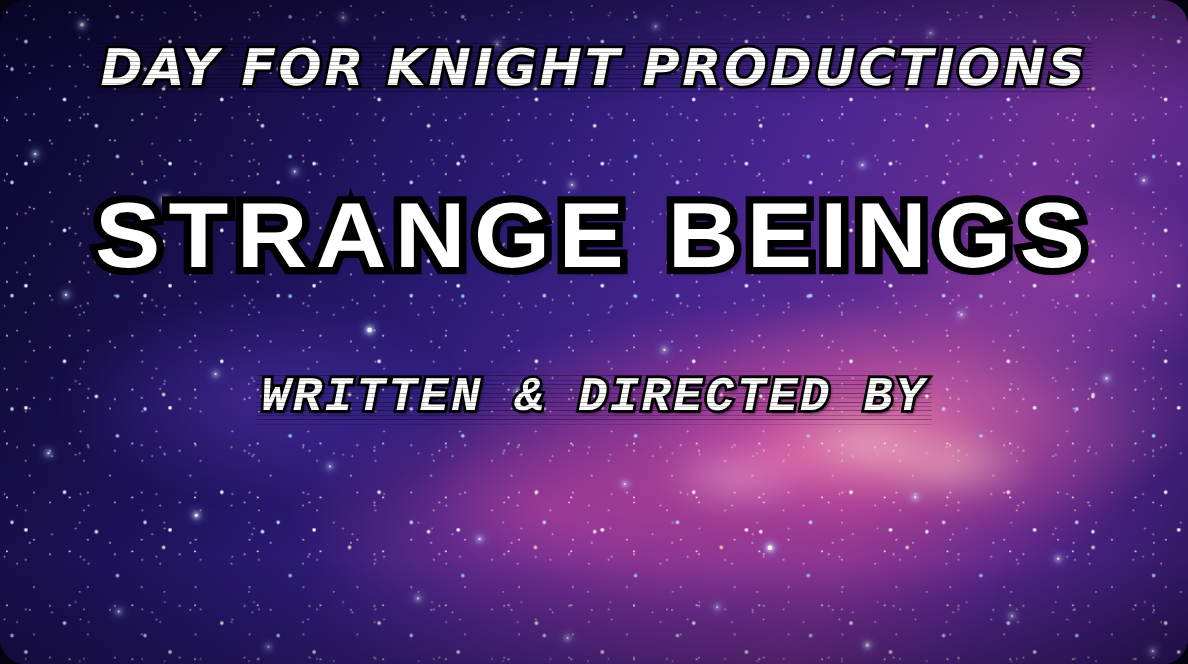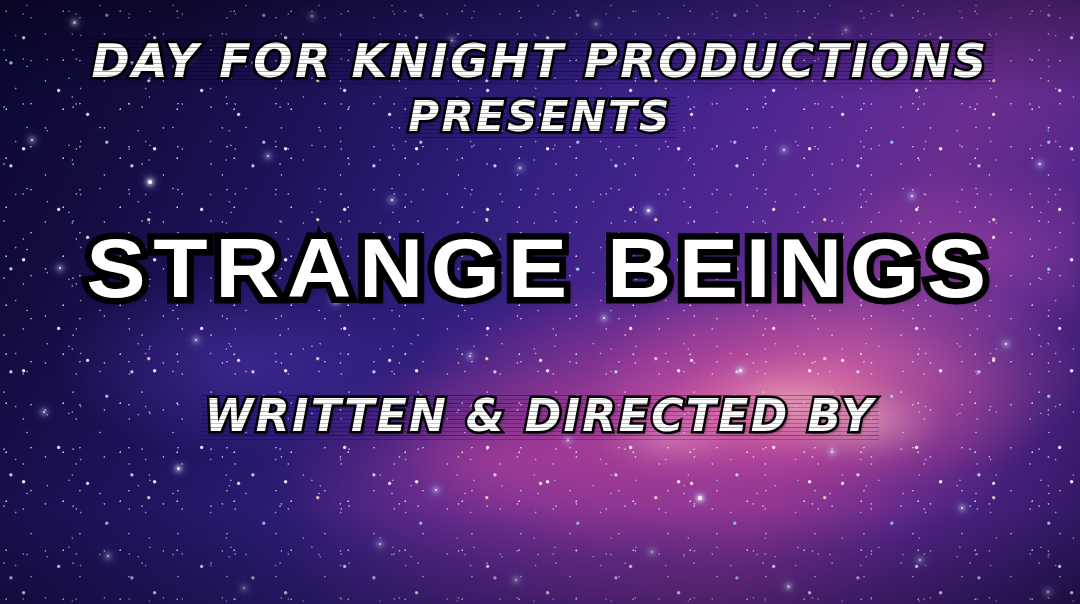--- a/index.html
+++ b/index.html
@@ -11,20 +11,21 @@
     background:#05030f;
     font-family:"Liberation Sans", sans-serif;
   }
 
   #title-card {
     position:relative;
     width:1080px;
     height:604px;
     overflow:hidden;
     background:#0b0722;
+    border-radius:24px;
   }
 
   
   .bg-layer { position:absolute; inset:0; pointer-events:none; }
 
   
   #bg-base {
     background:
       linear-gradient(118deg,
         #0a0733 0%,
@@ -174,20 +175,21 @@
     paint-order:stroke fill;
     text-shadow:
       0 0 3px #000,
       3px 3px 6px rgba(0,0,0,.8);
     transform:scaleX(1.06);
   }
 
   #credit-line-1 {
     font-size:44px;
     margin-top:84px;
+    font-family:Liberation Mono, monospace;
   }
   #credit-line-2 {
     font-size:44px;
     margin-top:10px;
   }
 </style>
 </head>
 <body>
 
 <div id="title-card">
@@ -239,21 +241,20 @@
       <div class="star-big" style="left: 786.5px; top: 584.5px; width: 3px; height: 3px; opacity: 0.92;"></div>
       <div class="star-big" style="left: 918.8px; top: 558.8px; width: 2.4px; height: 2.4px; opacity: 0.84;"></div>
       <div class="star-big" style="left: 1046.7px; top: 590.7px; width: 2.6px; height: 2.6px; opacity: 0.86;"></div>
     </div>
   <div class="bg-layer" id="bg-vignette"></div>
 
   <div id="text-stack">
 
     <div class="glitch-text" id="producer-line">DAY FOR KNIGHT PRODUCTIONS</div>
 
-    <div class="glitch-text" id="presents-line">PRESENTS</div>
 
     <div id="main-title">STRANGE BEINGS</div>
 
     <div class="glitch-text" id="credit-line-1">WRITTEN &amp; DIRECTED BY</div>
 
 
   </div>
 </div>
 
 </body></html>

